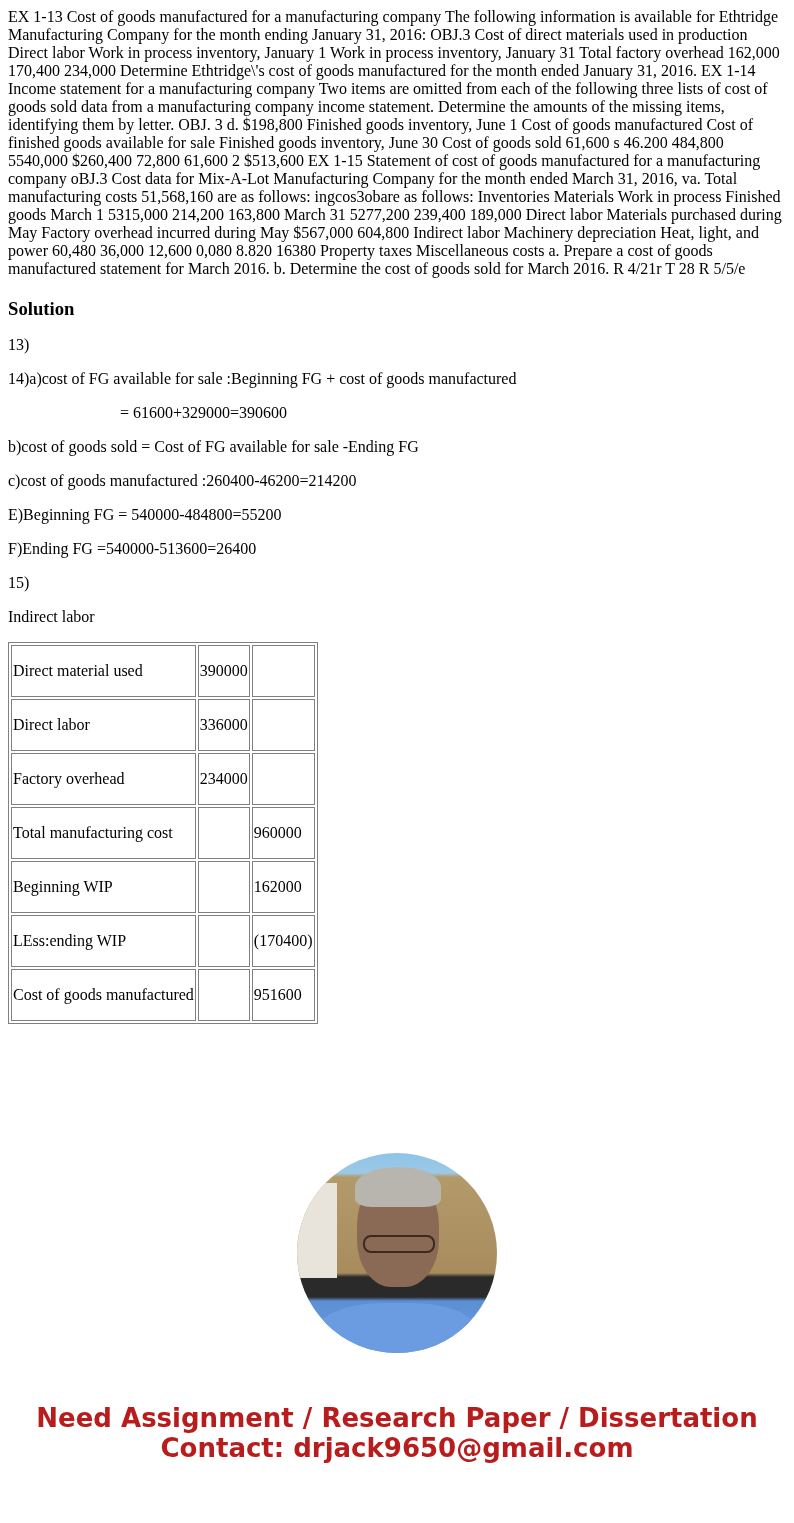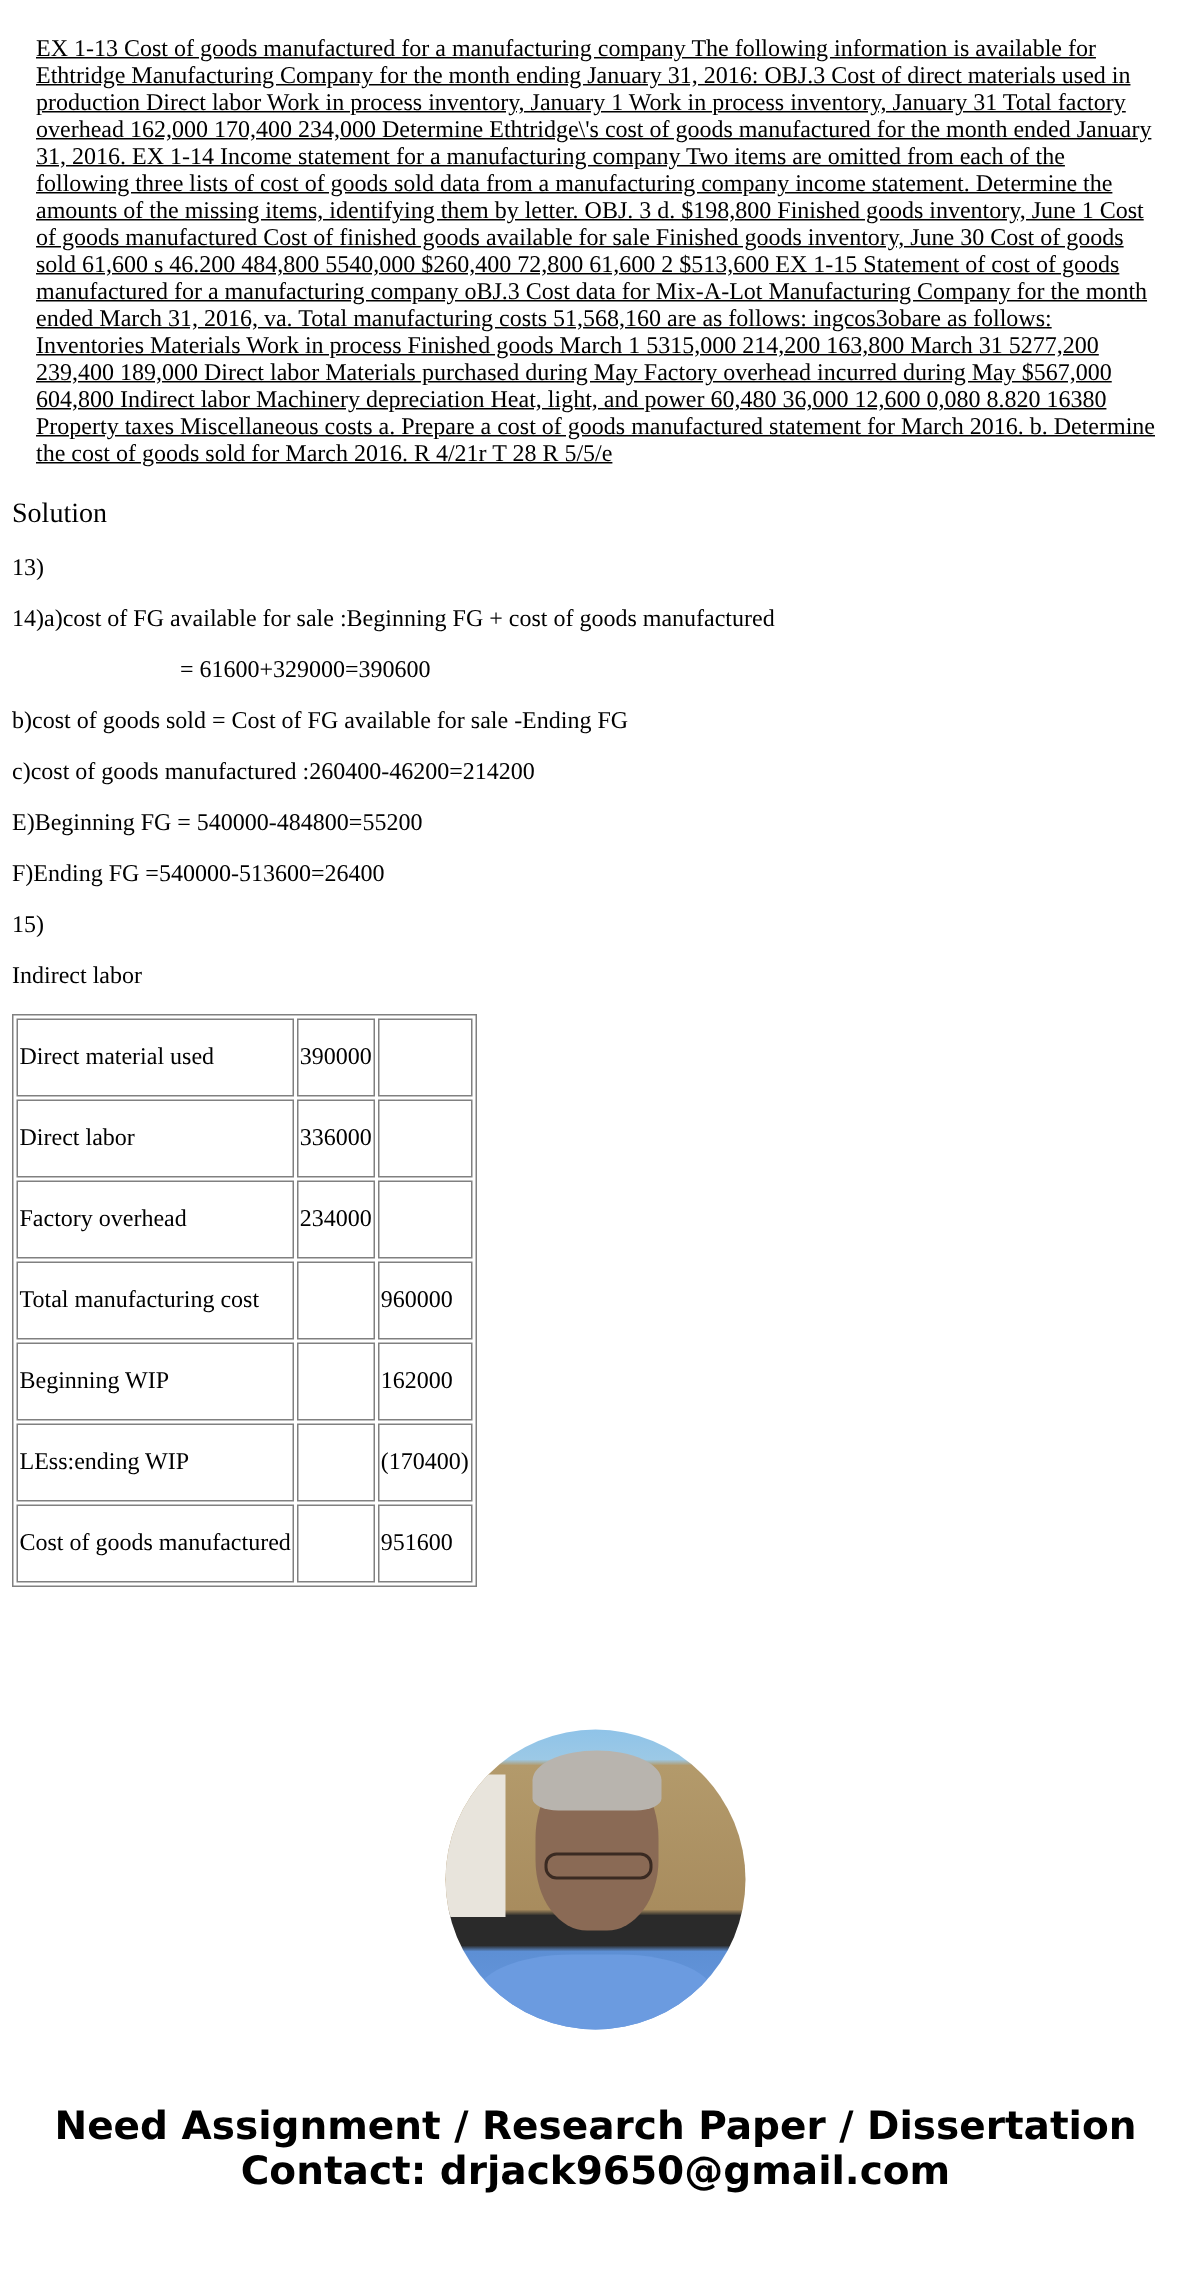--- a/index.html
+++ b/index.html
@@ -6,24 +6,24 @@
   body {
     width: 794px;
     min-height: 1523px;
     font-family: "Liberation Serif", serif;
     font-size: 16px;
     line-height: 18px;
     color: #000000;
     position: relative;
   }
   .content { padding: 8px 8px 0 8px; }
-  .question { margin: 16px; text-decoration: underline; }
+  .question { margin: 0; }
   h3.solution-heading {
     font-size: 18.7px;
-    font-weight: normal;
+    font-weight: bold;
     margin: 20px 0 0 0;
     line-height: 22px;
   }
   p.line { margin: 16px 0 0 0; white-space: pre; }
   p.line.first { margin-top: 16px; }
   table.cogm {
     border: 1px solid #808080;
     border-collapse: separate;
     border-spacing: 2px;
     margin-top: 16px;
@@ -56,21 +56,21 @@
   .footer {
     position: absolute;
     left: 0;
     top: 1403px;
     width: 794px;
     text-align: center;
     font-family: "DejaVu Sans", sans-serif;
     font-weight: bold;
     font-size: 26px;
     line-height: 30px;
-    color: #000000;
+    color: #b91c1c;
   }
 </style>
 </head>
 <body>
 
 <div class="content">
   <div class="question">EX 1-13 Cost of goods manufactured for a manufacturing company The following information is available for Ethtridge Manufacturing Company for the month ending January 31, 2016: OBJ.3 Cost of direct materials used in production Direct labor Work in process inventory, January 1 Work in process inventory, January 31 Total factory overhead 162,000 170,400 234,000 Determine Ethtridge\'s cost of goods manufactured for the month ended January 31, 2016. EX 1-14 Income statement for a manufacturing company Two items are omitted from each of the following three lists of cost of goods sold data from a manufacturing company income statement. Determine the amounts of the missing items, identifying them by letter. OBJ. 3 d. $198,800 Finished goods inventory, June 1 Cost of goods manufactured Cost of finished goods available for sale Finished goods inventory, June 30 Cost of goods sold 61,600 s 46.200 484,800 5540,000 $260,400 72,800 61,600 2 $513,600 EX 1-15 Statement of cost of goods manufactured for a manufacturing company oBJ.3 Cost data for Mix-A-Lot Manufacturing Company for the month ended March 31, 2016, va. Total manufacturing costs 51,568,160 are as follows: ingcos3obare as follows: Inventories Materials Work in process Finished goods March 1 5315,000 214,200 163,800 March 31 5277,200 239,400 189,000 Direct labor Materials purchased during May Factory overhead incurred during May $567,000 604,800 Indirect labor Machinery depreciation Heat, light, and power 60,480 36,000 12,600 0,080 8.820 16380 Property taxes Miscellaneous costs a. Prepare a cost of goods manufactured statement for March 2016. b. Determine the cost of goods sold for March 2016. R 4/21r T 28 R 5/5/e</div>
 
   <h3 class="solution-heading">Solution</h3>
 

